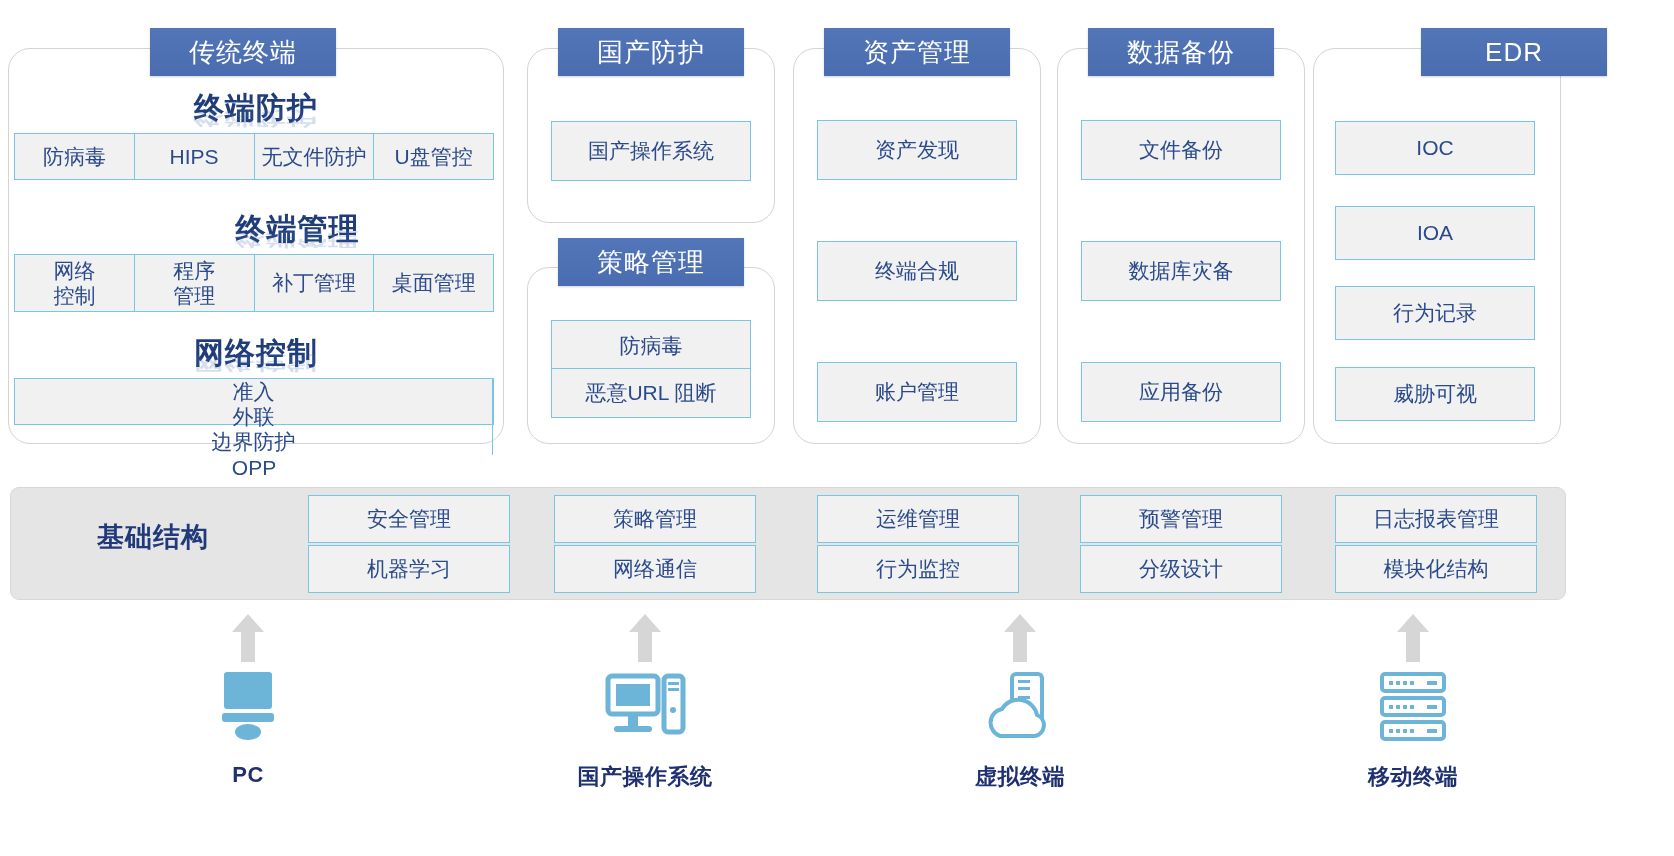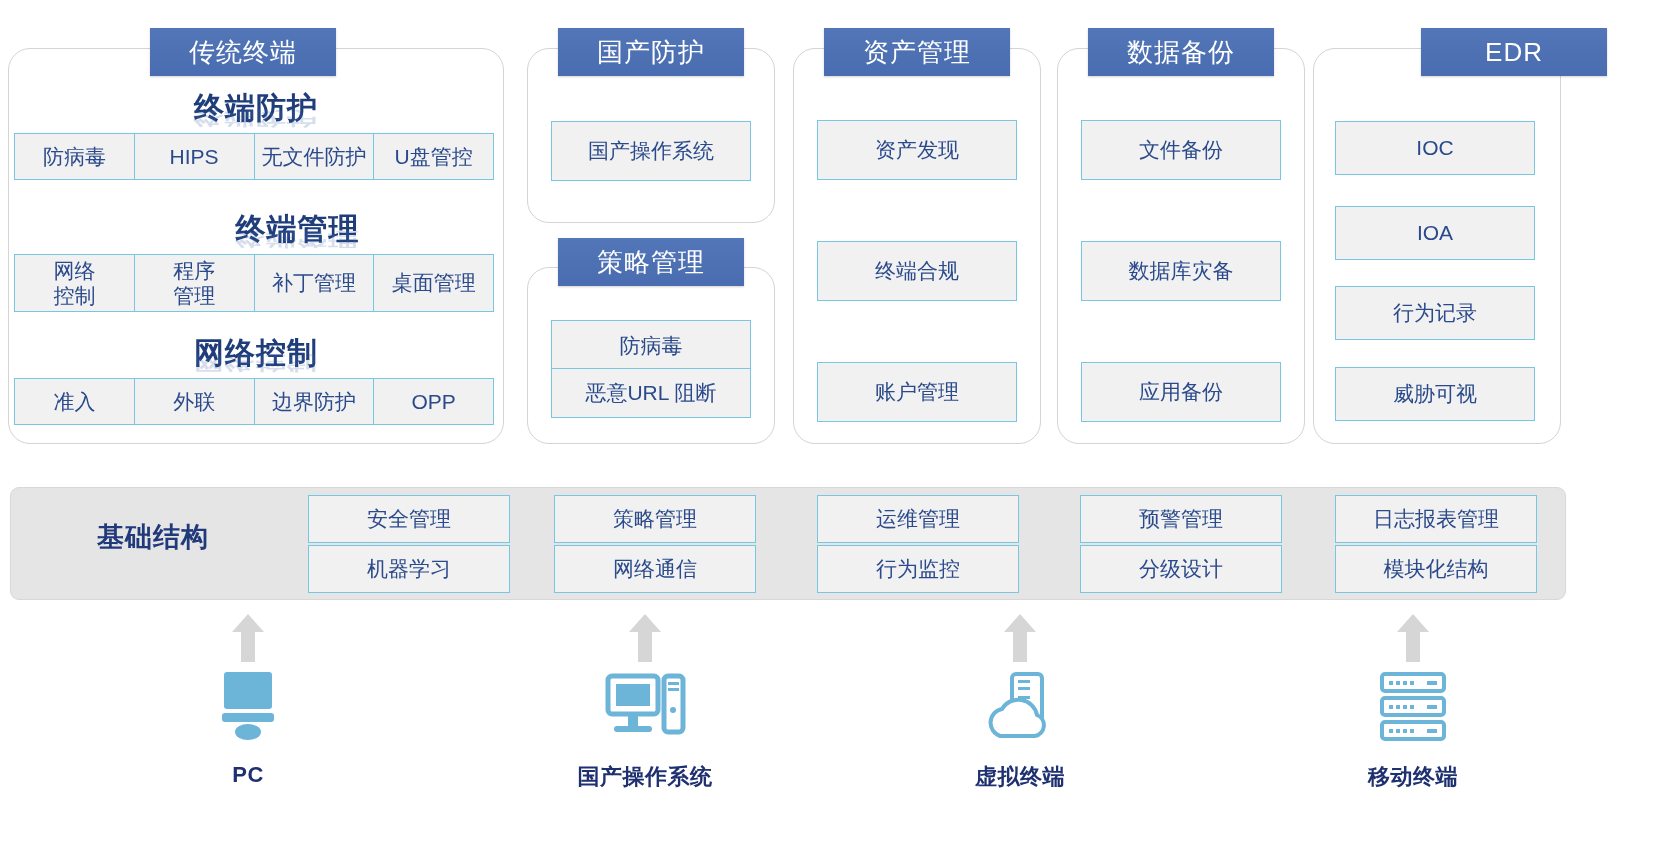--- a/index.html
+++ b/index.html
@@ -145,21 +145,21 @@
     <div style="white-space:pre-line;">程序
 管理</div>
     <div>补丁管理</div>
     <div>桌面管理</div>
   </div>
 
   <div class="sectitle" style="left:8px; top:333px; width:496px;">
     <span>网络控制</span>
     <span class="refl">网络控制</span>
   </div>
-  <div class="gridrow" style="left:14px; top:378px; width:480px; height:47px;">
+  <div class="gridrow" style="left:14px; top:378px; width:480px; height:47px;flex-direction:column;">
     <div>准入</div>
     <div>外联</div>
     <div>边界防护</div>
     <div>OPP</div>
   </div>
 
   <div class="panel" style="left:527px; top:48px; width:248px; height:175px;"></div>
   <div class="pill" style="left:558px; top:28px; width:186px; height:48px; font-size:26px;">国产防护</div>
   <div class="cell" style="left:551px; top:121px; width:200px; height:60px;">国产操作系统</div>
 

